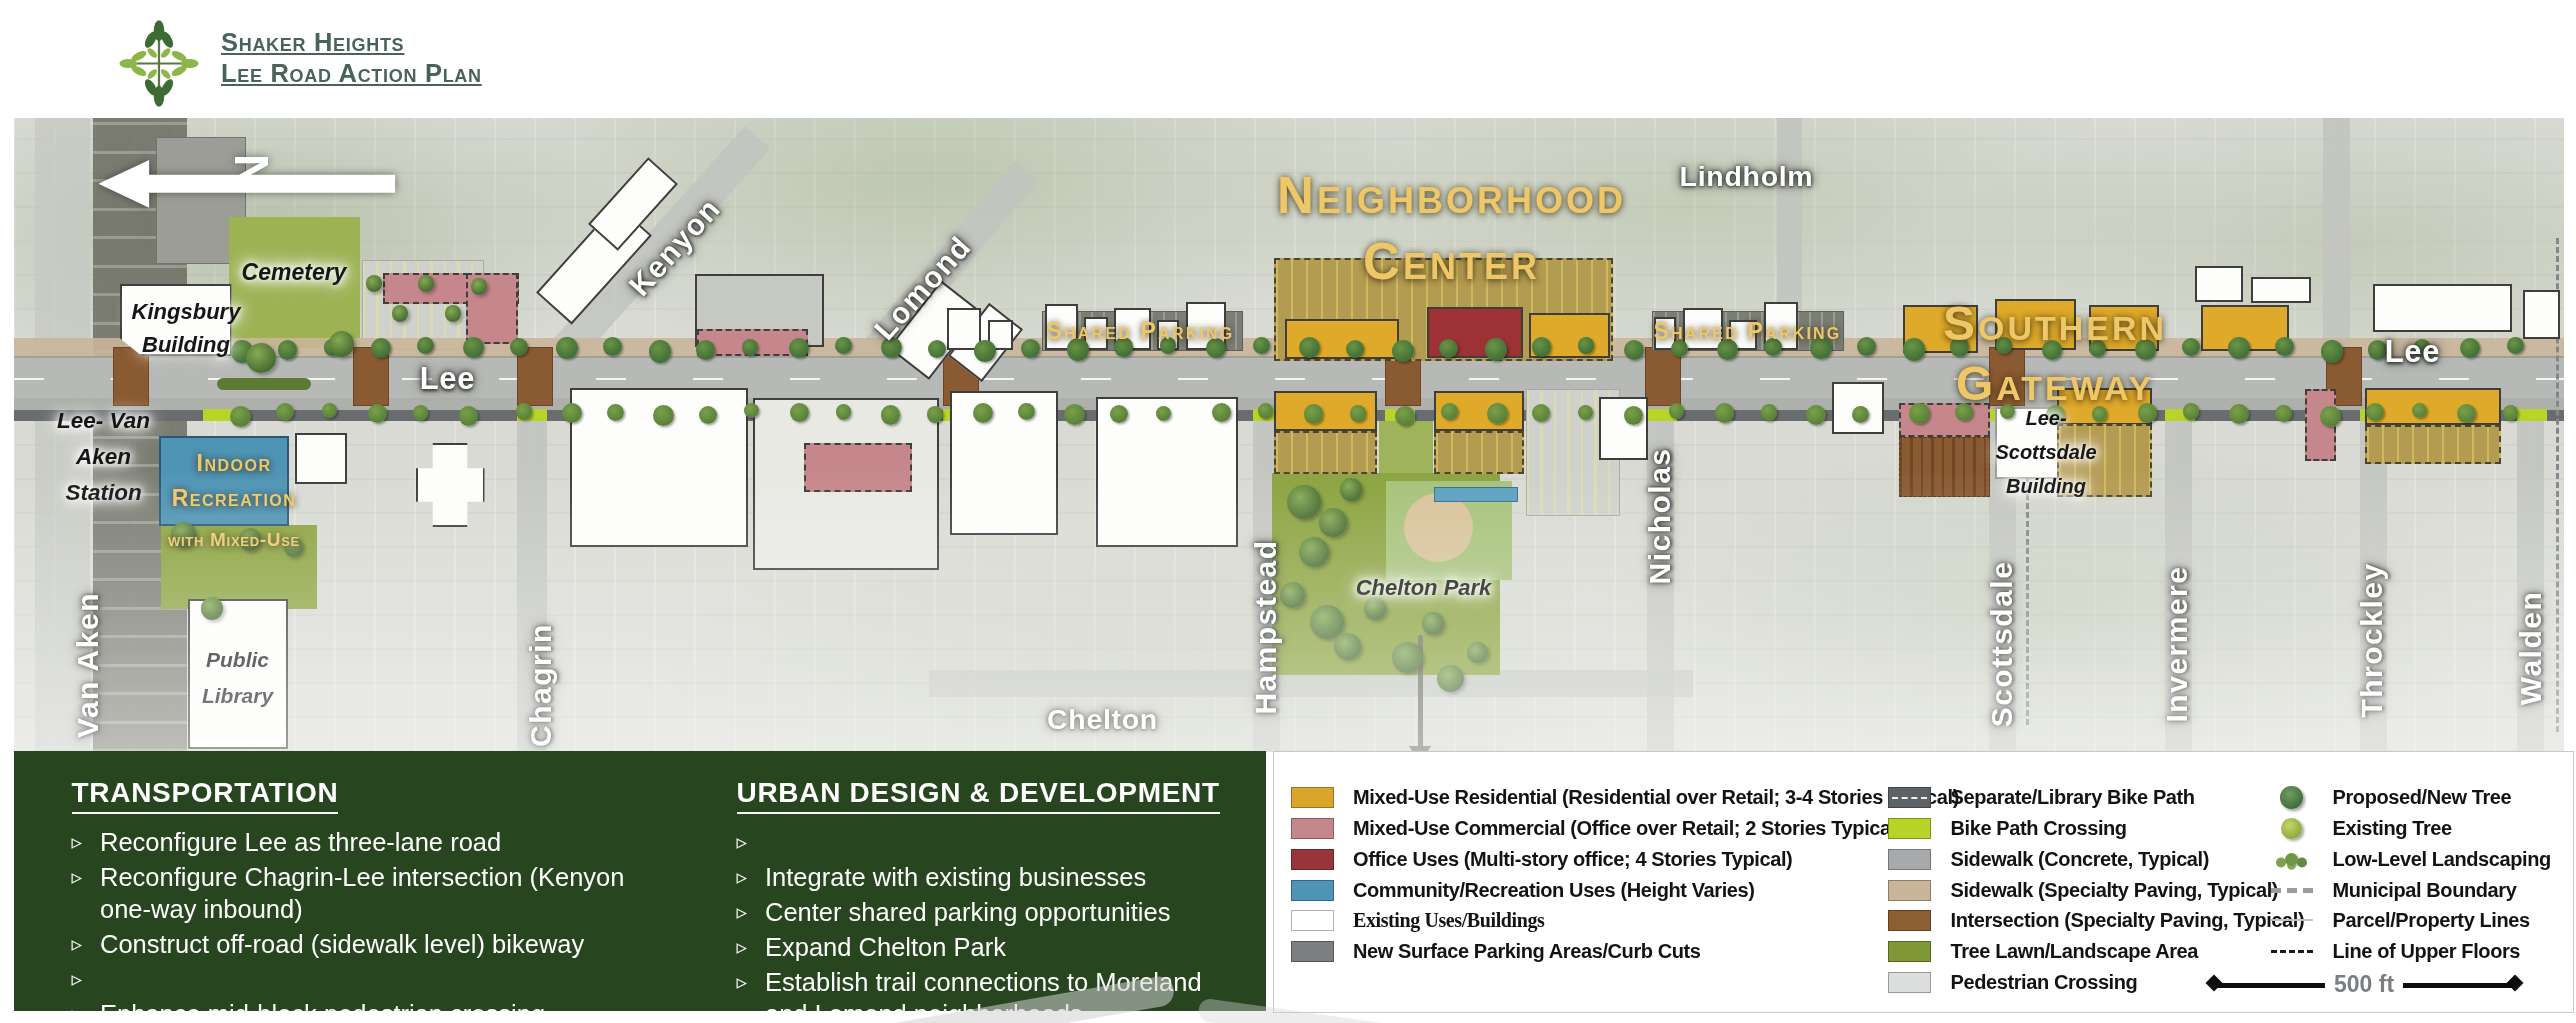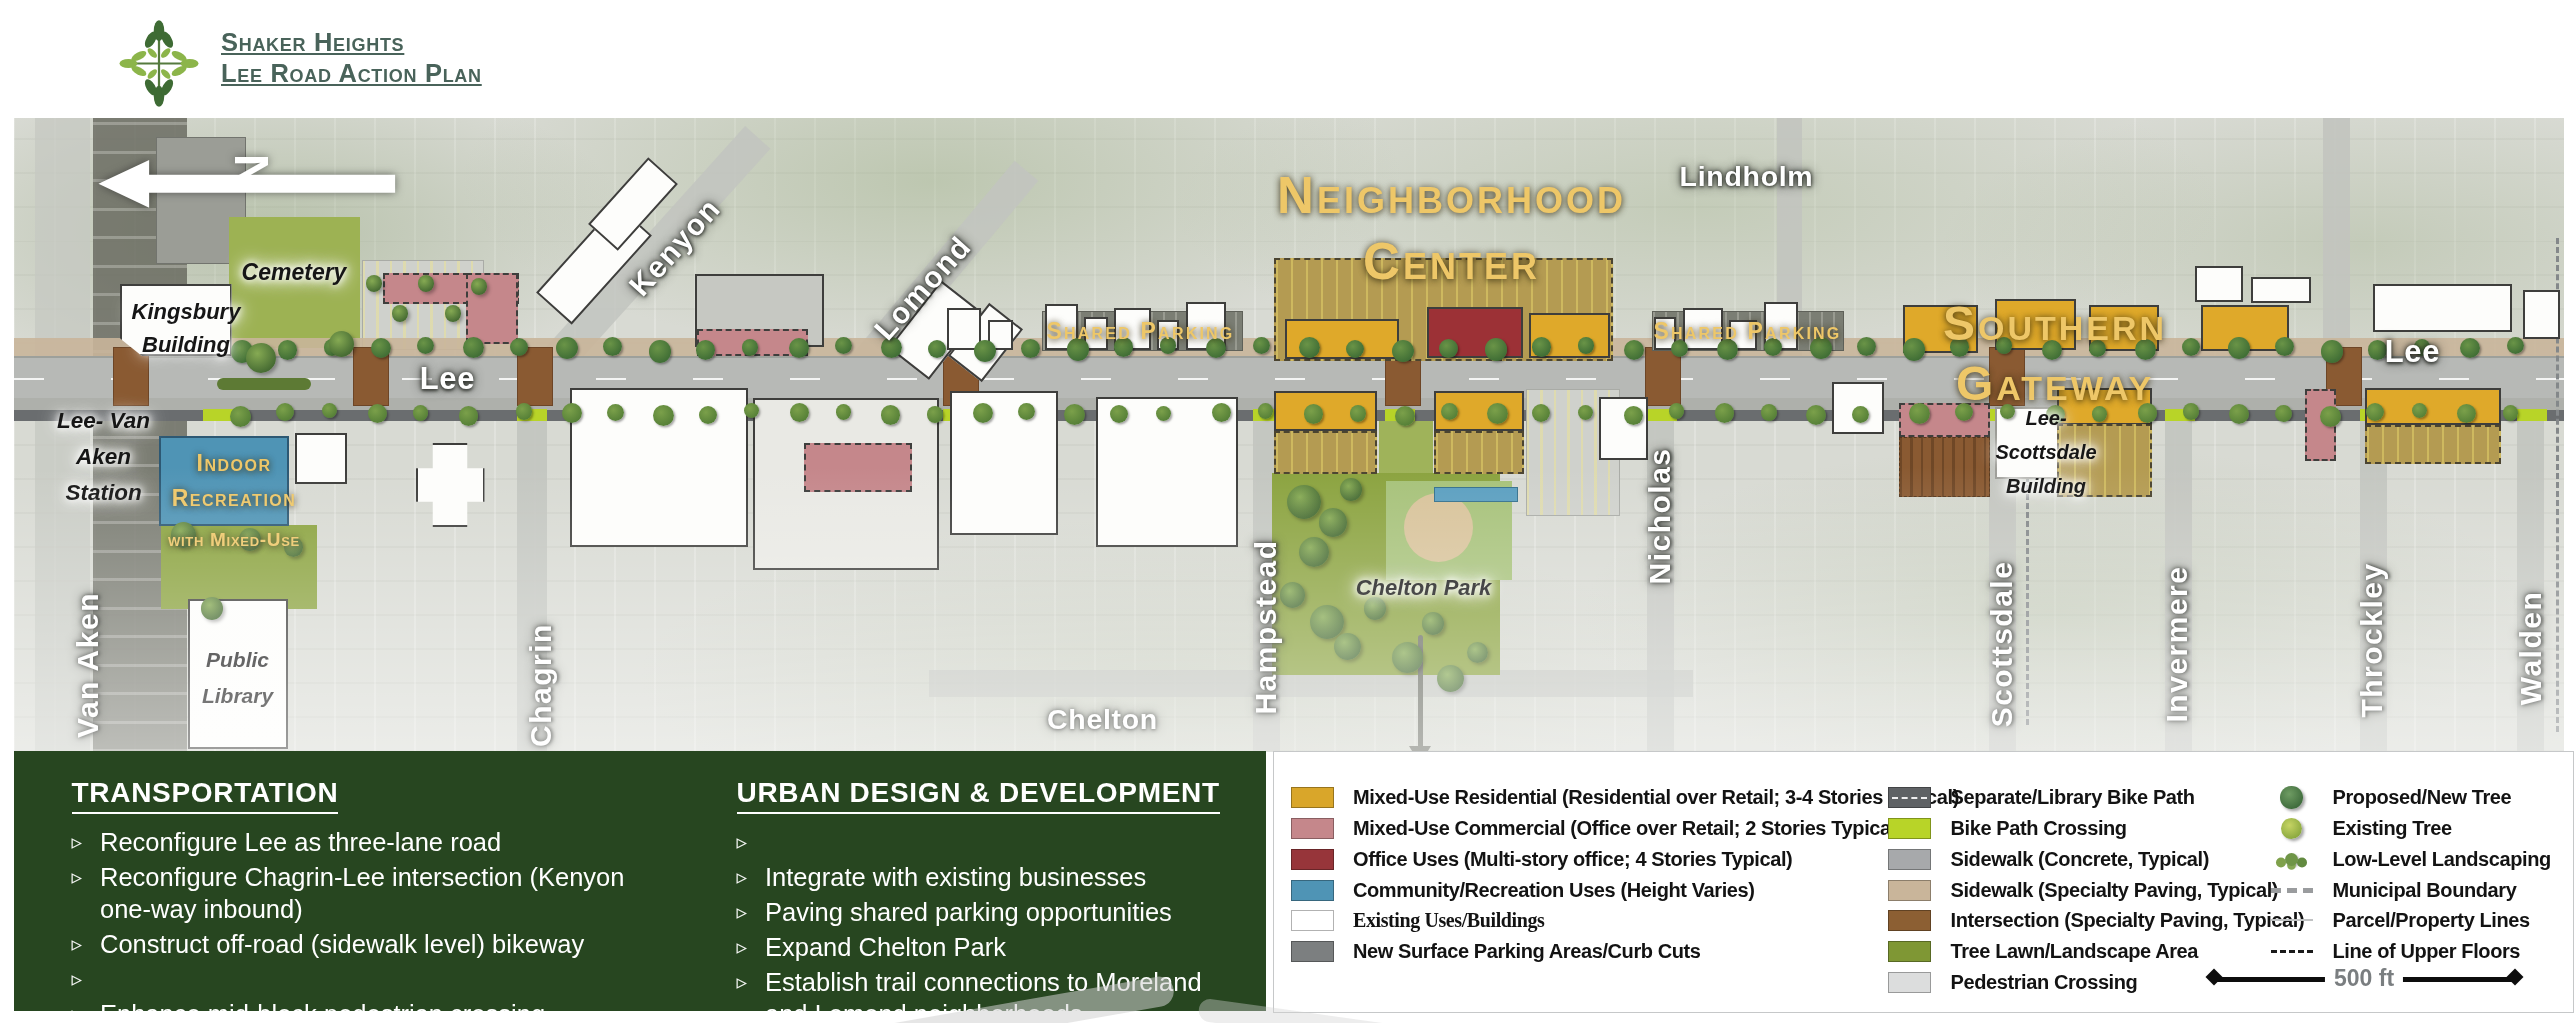--- a/index.html
+++ b/index.html
@@ -89,21 +89,21 @@
   .sw-bike:after{content:"";position:absolute;left:3px;right:3px;top:9px;border-top:2.2px dashed rgba(255,255,255,.9);}
   .ltext{font-size:20px;font-weight:700;color:#131313;letter-spacing:-0.4px;white-space:nowrap;}
   .gly{width:43px;flex:0 0 43px;margin-right:19.5px;display:flex;justify-content:center;align-items:center;position:relative;height:22.5px;}
   .g-tree{width:22.5px;height:22.5px;border-radius:50%;background:radial-gradient(circle at 40% 35%,#6f9c63,#3e6b3c 75%);box-shadow:2.2px 2.2px 3px rgba(0,0,0,.35);}
   .g-tree2{width:21px;height:21px;border-radius:50%;background:radial-gradient(circle at 40% 35%,#c6d464,#8aa83f 75%);box-shadow:2.2px 2.2px 3px rgba(0,0,0,.35);}
   .g-shrub{width:13.5px;height:13.5px;border-radius:50%;background:#6f9547;
            box-shadow:-10.5px 3px 0 -1.5px #7fa14b,10.5px 3px 0 -1.5px #628a40,0 6px 0 -2.2px #86a855,1.5px 1.5px 2.2px rgba(0,0,0,.3);}
   .g-dashgray{width:42px;border-top:5.2px dashed #9a9c9e;}
   .g-parcel{width:42px;border-top:2.2px solid #c0c2c3;}
   .g-dashblk{width:42px;border-top:3px dashed #1a1a1a;}
-  .scalebar{position:absolute;left:938px;top:225px;width:304px;height:4.5px;background:#0d0d0d;}
+  .scalebar{position:absolute;left:938px;top:231px;width:304px;height:4.5px;background:#0d0d0d;}
   .scalebar:before,.scalebar:after{content:"";position:absolute;top:-6px;width:12px;height:12px;background:#0d0d0d;transform:rotate(45deg);}
   .scalebar:before{left:-4.5px;} .scalebar:after{right:-4.5px;}
   .scaletext{position:absolute;left:50%;top:-12px;transform:translateX(-50%);background:#fff;
              padding:0 9px;font-size:23px;color:#7a7e80;font-weight:600;white-space:nowrap;}
   
   .wm{position:absolute;background:#d2d2d2;opacity:.55;}
   .narrow-svg{position:absolute;left:82px;top:36px;}
   .shop{position:absolute;background:#fdfdfb;border:2.2px solid #3e3e3c;box-sizing:border-box;}
 </style>
 </head>
@@ -481,21 +481,21 @@
     <ul class="glist" style="width:494px;">
       <li>
           <span class="blt">▹</span>
         </li>
       <li>
           <span class="blt">▹</span>
           <span>Integrate with existing businesses</span>
         </li>
       <li>
           <span class="blt">▹</span>
-          <span>Paving shared parking opportunities</span>
+          <span>Center shared parking opportunities</span>
         </li>
       <li>
           <span class="blt">▹</span>
           <span>Expand Chelton Park</span>
         </li>
       <li>
           <span class="blt">▹</span>
           <span>Establish trail connections to Moreland and Lomond neighborhoods</span>
         </li>
     </ul>

